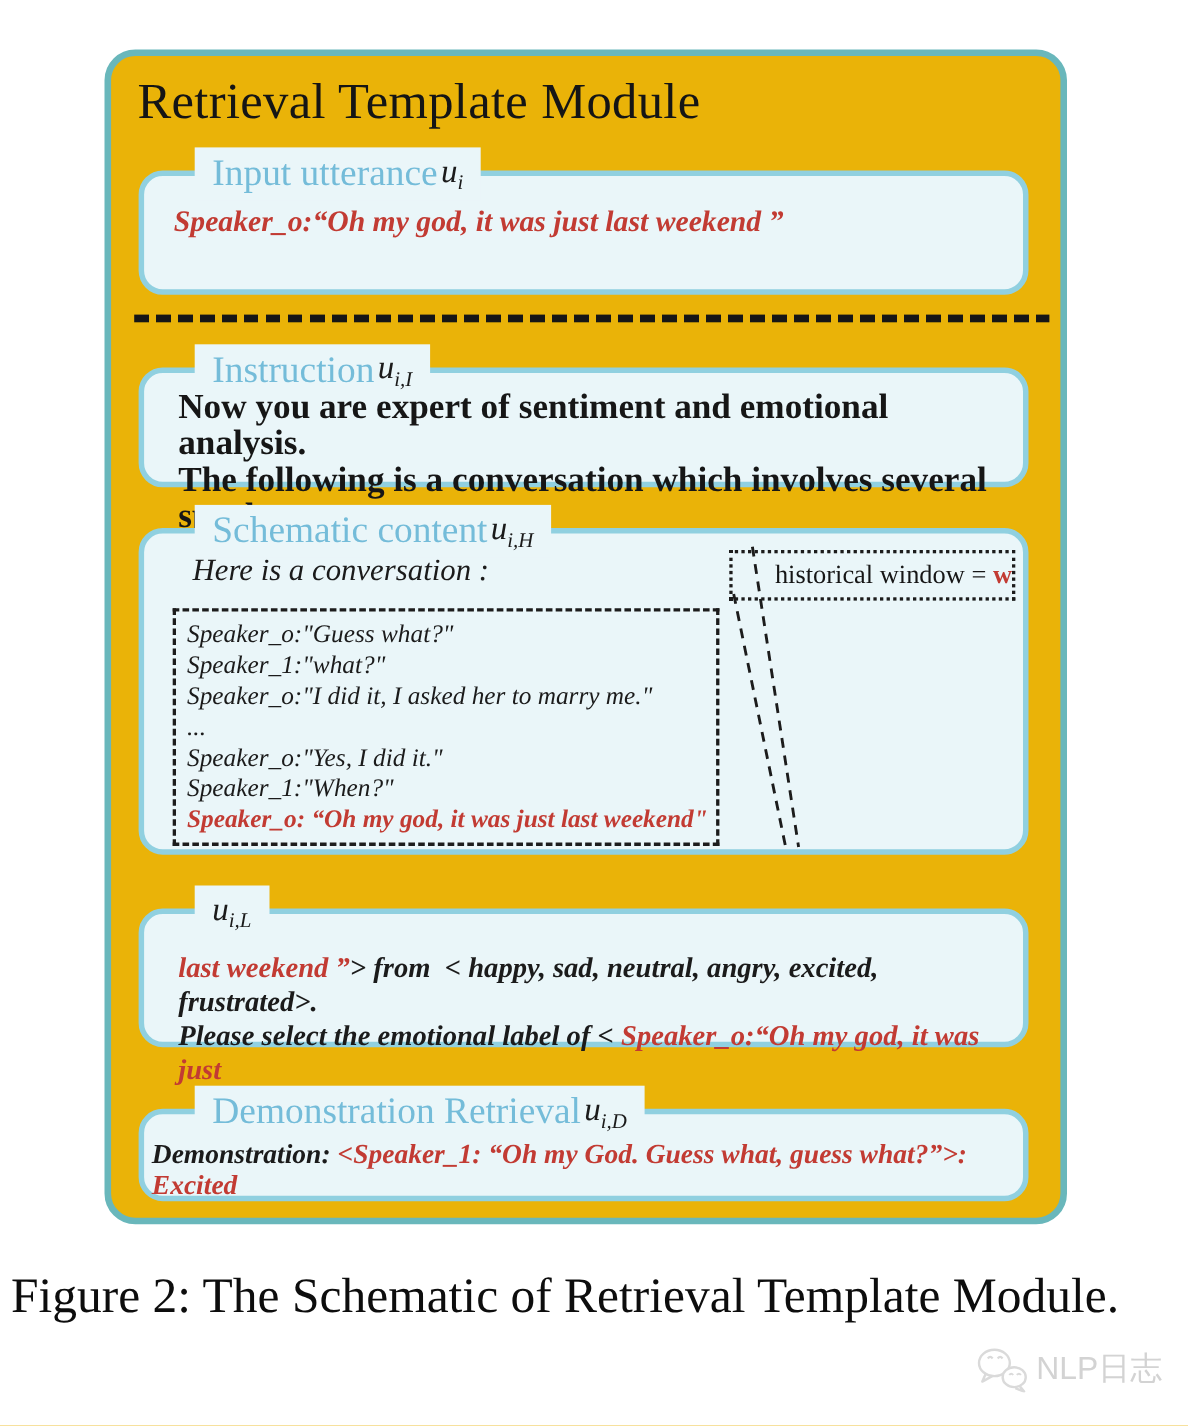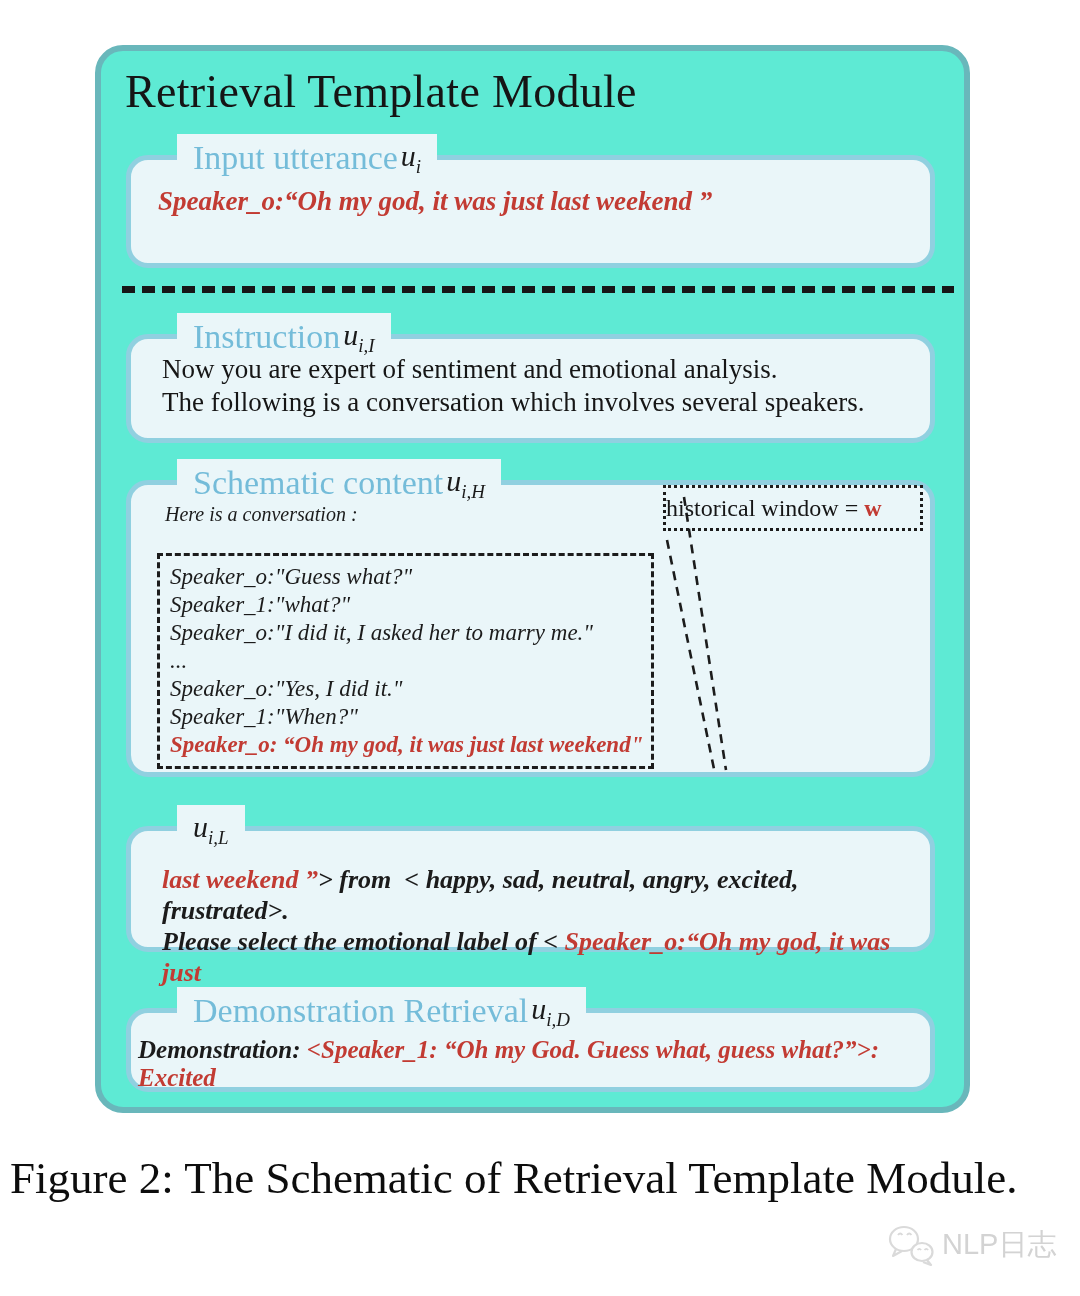--- a/index.html
+++ b/index.html
@@ -3,21 +3,21 @@
 <meta charset="utf-8">
 <style>
   html,body { margin:0; padding:0; }
   body {
     width:1080px; height:1296px; background:#ffffff; position:relative;
     font-family:"Liberation Serif", serif; overflow:hidden;
   }
   
   .outer {
     position:absolute; left:95px; top:45px; width:875px; height:1068px;
-    background:#5eead4; border:6px solid #69b7bb; border-radius:28px;
+    background:#eab308; border:6px solid #69b7bb; border-radius:28px;
     box-sizing:border-box;
   }
   .module-title {
     position:absolute; left:24px; top:14px;
     font-size:46px; color:#151515; letter-spacing:.3px;
   }
   
   .section {
     position:absolute; left:25px; width:809px;
     background:#eaf6f9; border:5px solid #90d0e0; border-radius:22px;
@@ -46,38 +46,39 @@
   .red  { color:#c23b33; }
   .blk  { color:#1b1b1b; }
   .pre  { white-space:pre-wrap; }
 
   
   .input-content {
     position:absolute; left:27px; top:26px; font-size:27px;
     font-style:italic; font-weight:700; color:#c23b33; white-space:nowrap;
   }
   .instruction-content {
-    position:absolute; left:31px; top:14px; font-size:27px; line-height:33px;
+    position:absolute; left:31px; top:14px; font-size:32px; line-height:33px;
     color:#161616;
+    font-weight:bold;
   }
   .hist-intro {
-    position:absolute; left:34px; top:18px; font-size:20px;
+    position:absolute; left:44px; top:18px; font-size:28px;
     font-style:italic; color:#1b1b1b;
   }
   .conv-box {
     position:absolute; left:26px; top:68px; width:497px; height:216px;
     border:3px dashed #1c1c1c; box-sizing:border-box;
     padding:7px 0 0 10px;
   }
   .conv-line { font-size:23px; line-height:28px; font-style:italic; color:#1b1b1b; white-space:nowrap; }
   .conv-line.red { color:#c23b33; font-weight:600; }
   .window-box {
-    position:absolute; left:532px; top:0; width:260px; height:46px;
+    position:absolute; left:532px; top:15px; width:260px; height:46px;
     border:3px dotted #1c1c1c; box-sizing:border-box;
-    display:flex; align-items:center; justify-content:flex-start;
+    display:flex; align-items:center; justify-content:flex-end;
     font-size:24px; color:#161616; white-space:pre;
   }
   .window-box b { color:#c23b33; }
   .connector { position:absolute; left:0; top:0; pointer-events:none; }
 
   .label-content {
     position:absolute; left:31px; top:33px; font-size:26px; line-height:31px;
     font-style:italic; font-weight:600; white-space:nowrap;
   }
   .demo-content {

